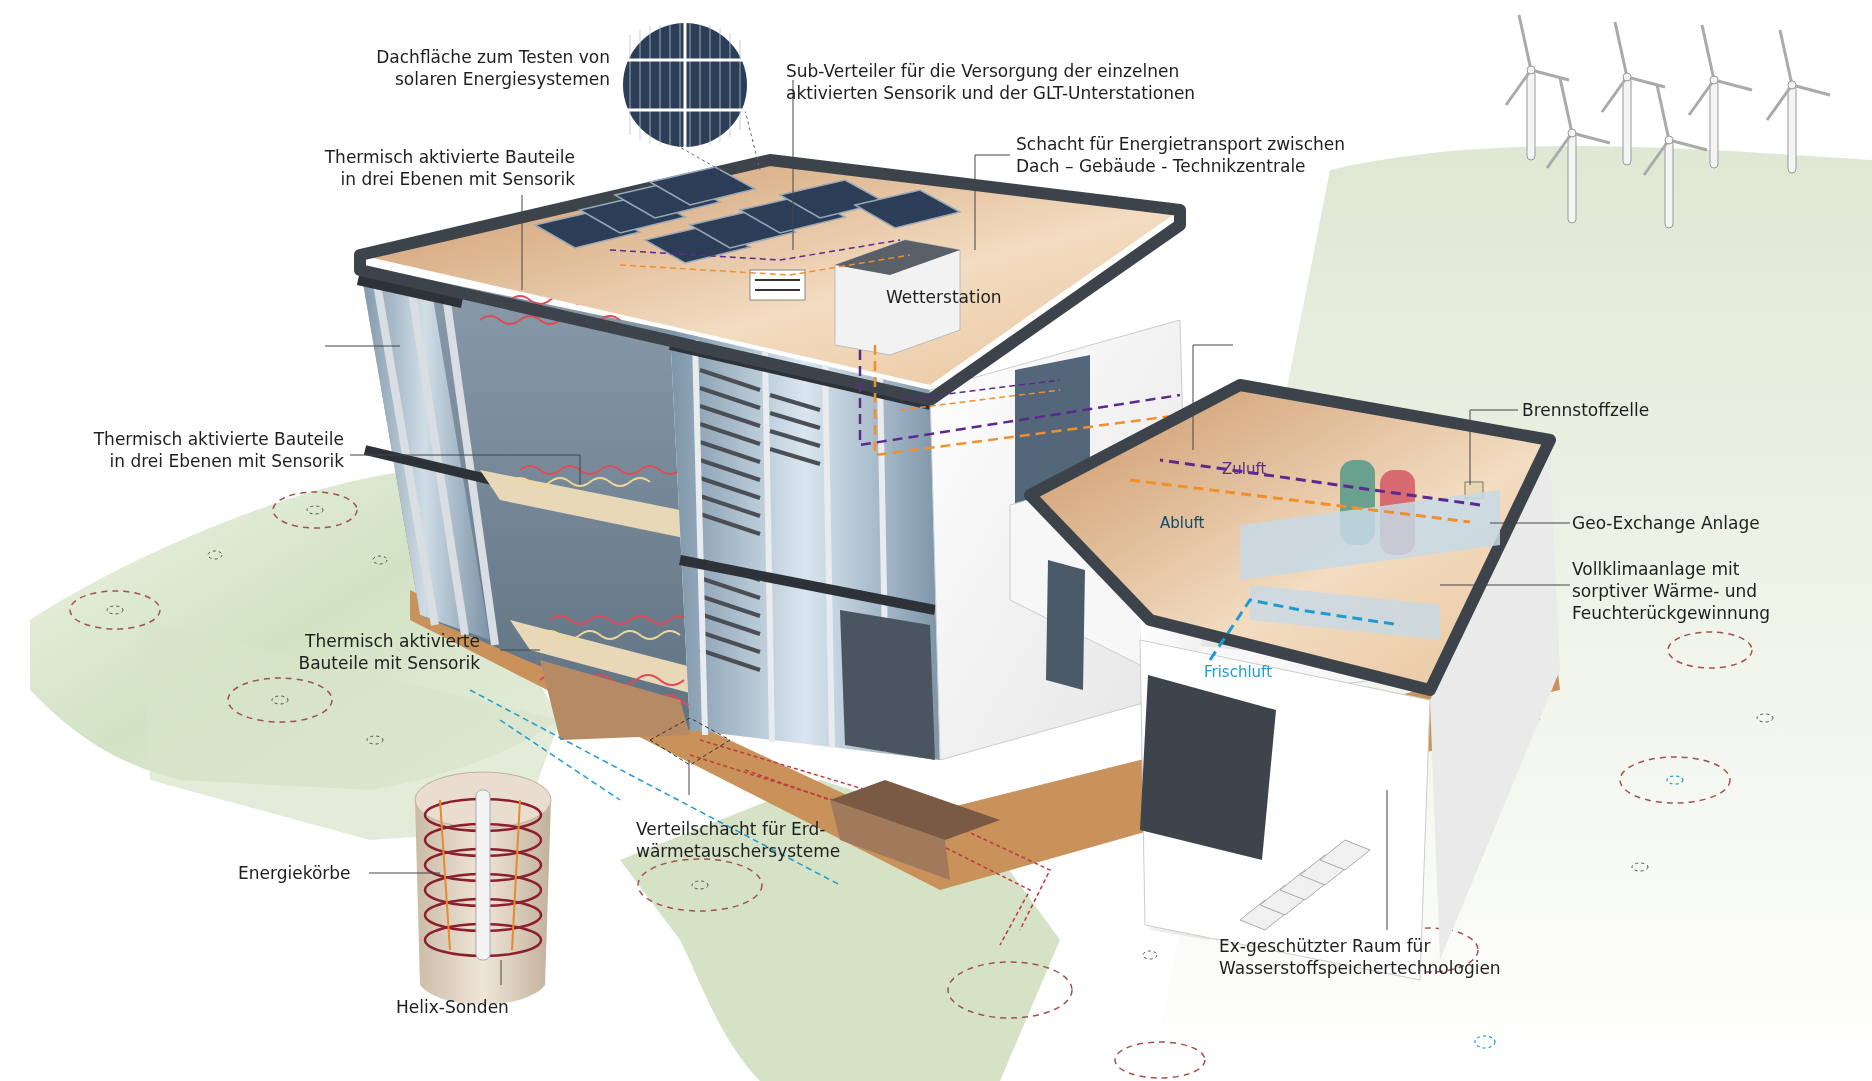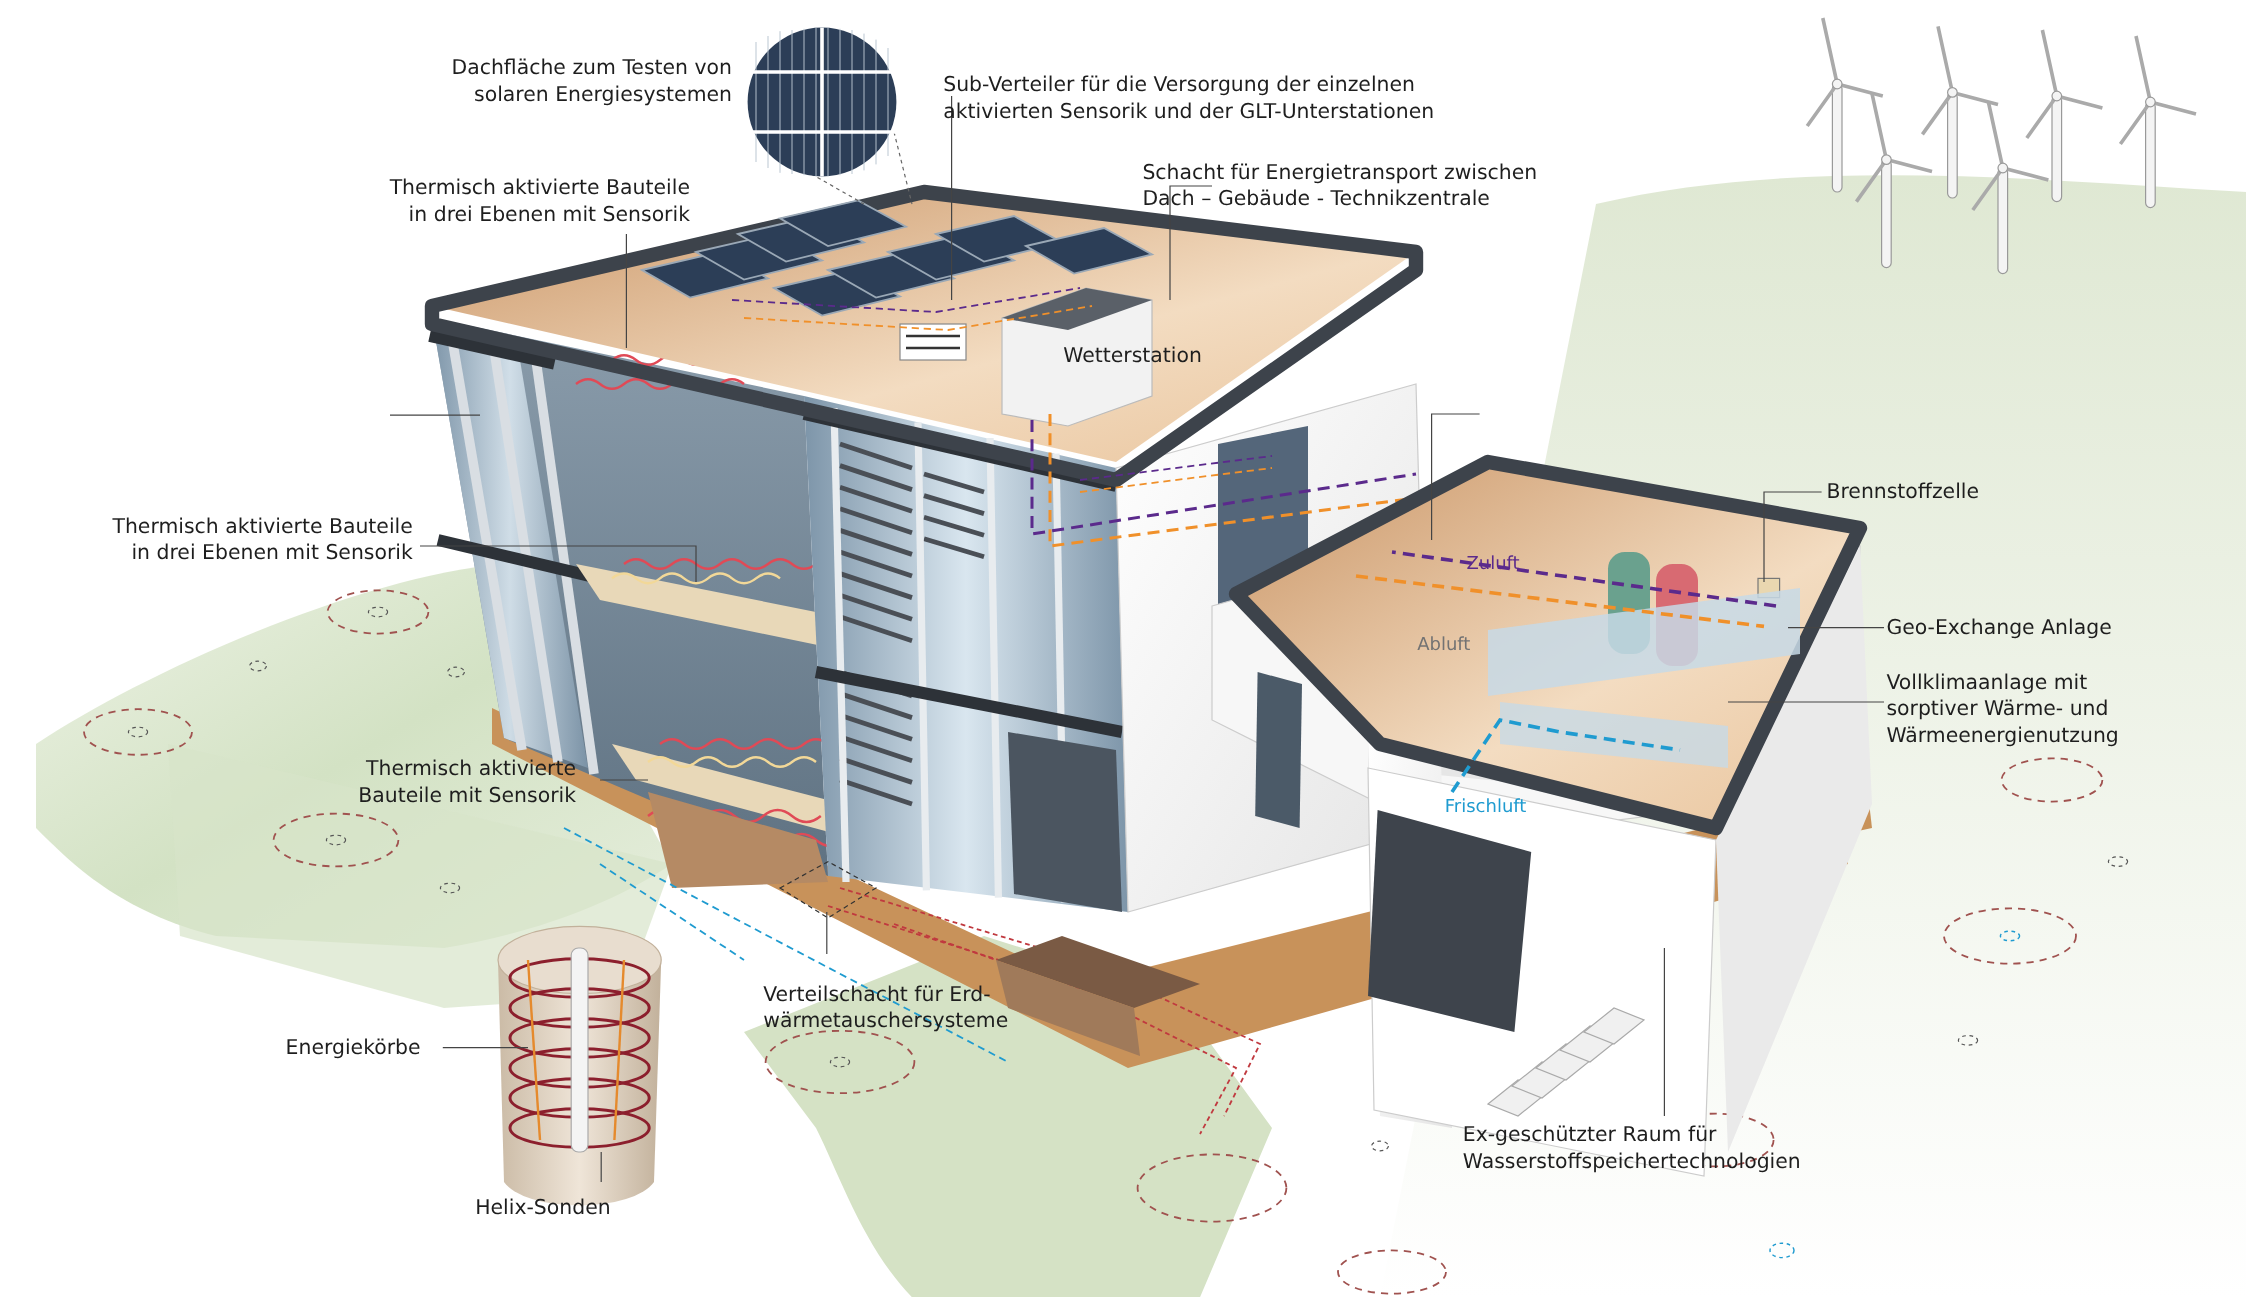--- a/index.html
+++ b/index.html
@@ -332,21 +332,21 @@
 <div class="label r" style="left:330px;top:46px;width:280px;">
   <div>Dachfläche zum Testen von</div>
   <div>solaren Energiesystemen</div>
 </div>
 
 <div class="label" style="left:786px;top:60px;">
   <div>Sub-Verteiler für die Versorgung der einzelnen</div>
   <div>aktivierten Sensorik und der GLT-Unterstationen</div>
 </div>
 
-<div class="label" style="left:952px;top:133px;">
+<div class="label" style="left:1016px;top:133px;">
   <div>Schacht für Energietransport zwischen</div>
   <div>Dach – Gebäude - Technikzentrale</div>
 </div>
 
 <div class="label r" style="left:300px;top:146px;width:275px;">
   <div>Thermisch aktivierte Bauteile</div>
   <div>in drei Ebenen mit Sensorik</div>
 </div>
 
 <div class="label" style="left:886px;top:286px;">Wetterstation</div>
@@ -358,21 +358,21 @@
   <div>in drei Ebenen mit Sensorik</div>
 </div>
 
 <div class="label" style="left:1522px;top:399px;">Brennstoffzelle</div>
 
 <div class="label" style="left:1572px;top:512px;">Geo-Exchange Anlage</div>
 
 <div class="label" style="left:1572px;top:558px;">
   <div>Vollklimaanlage mit</div>
   <div>sorptiver Wärme- und</div>
-  <div>Wärmeenergienutzung</div>
+  <div>Feuchterückgewinnung</div>
 </div>
 
 <div class="label r" style="left:250px;top:630px;width:230px;">
   <div>Thermisch aktivierte</div>
   <div>Bauteile mit Sensorik</div>
 </div>
 
 <div class="label" style="left:636px;top:818px;">
   <div>Verteilschacht für Erd-</div>
   <div>wärmetauschersysteme</div>
@@ -381,16 +381,16 @@
 <div class="label" style="left:238px;top:862px;">Energiekörbe</div>
 
 <div class="label" style="left:396px;top:996px;">Helix-Sonden</div>
 
 <div class="label" style="left:1219px;top:935px;">
   <div>Ex-geschützter Raum für</div>
   <div>Wasserstoffspeichertechnologien</div>
 </div>
 
 <div class="flow" style="left:1222px;top:460px;color:#5b2a8c;">Zuluft</div>
-<div class="flow" style="left:1160px;top:528px;color:#737373;margin-left:21px;">Abluft</div>
+<div class="flow" style="left:1160px;top:514px;color:#0c4a6e;">Abluft</div>
 <div class="flow" style="left:1204px;top:663px;color:#1f9bd0;">Frischluft</div>
 
 </div>
 
 </body></html>

